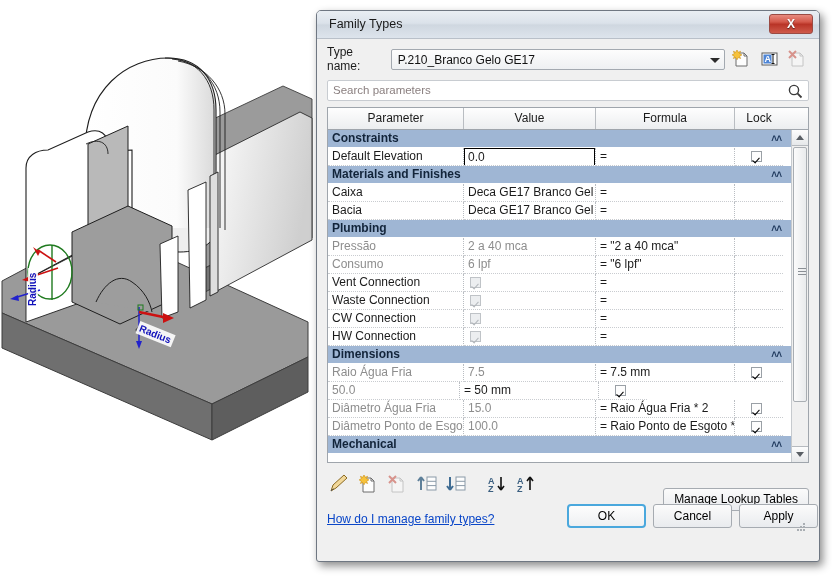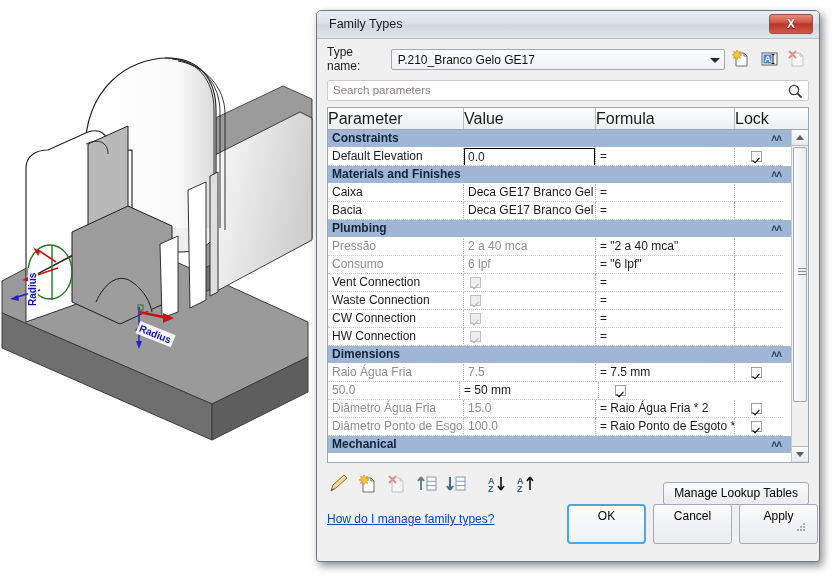--- a/index.html
+++ b/index.html
@@ -70,21 +70,21 @@
     background:#fff; border:1px solid #c8ccd1; border-radius:2px;
   }
   .search .ph { position:absolute; left:5px; top:3px; font-size:11.5px; color:#8a7f7f; }
   .search .mg { position:absolute; right:4px; top:2px; }
 
   
   .tablewrap { position:relative; height:356px; border:1px solid #9fa5ac; background:#fff; }
   .thead { display:flex; height:22px;
     background: linear-gradient(to bottom,#fefefe,#eceef0);
     border-bottom:1px solid #9fa5ac; }
-  .th { line-height:21px; font-size:16px; color:#1b1b1b;
+  .th { text-align:center; line-height:21px; font-size:12px; color:#1b1b1b;
         border-right:1px solid #b9bdc2; }
   .th.c1{width:136px;} .th.c2{width:132px;} .th.c3{width:139px;} .th.c4{width:48px;border-right:none;}
 
   .tbodyclip { position:absolute; left:0; right:17px; top:22px; bottom:0; overflow:hidden; }
   .grow { display:flex; height:18px; }
   .grp {
     height:18px; background:#9fb6d4; color:#12243a; font-weight:bold;
     font-size:12px; line-height:17px; padding-left:4px;
     border-bottom:1px solid #fff; position:relative; width:100%;
   }
@@ -120,31 +120,31 @@
   .thumb .grip{ position:absolute; left:4px; top:120px; width:8px; height:7px;
            border-top:1px solid #8a8f95; border-bottom:1px solid #8a8f95;}
   .thumb .grip:after{ content:""; position:absolute; left:0; top:2px; width:8px;
            border-top:1px solid #8a8f95;}
 
   
   .btoolbar { display:flex; align-items:center; height:28px; margin-top:7px; position:relative; }
   .bticon { width:26px; height:24px; margin-right:3px; cursor:pointer; position:relative;}
   .spacer8 { width:12px; }
   .mlt {
-    position:absolute; right:0; top:12px; height:23px; padding:0 10px;
+    position:absolute; right:0; top:18px; height:23px; padding:0 10px;
     line-height:21px; font-size:12px;
     border:1px solid #a6abb1; border-radius:3px;
     background:linear-gradient(to bottom,#fbfbfb,#e9ebee);
     cursor:pointer;
   }
 
   .footer { position:relative; height:30px; margin-top:6px; }
   .helplink { position:absolute; left:0; top:8px; font-size:12px; color:#0a46c8;
               text-decoration:underline; cursor:pointer; }
-  .btn { position:absolute; top:0; height:40px; width:79px; line-height:22px;
+  .btn { position:absolute; top:0; height:24px; width:79px; line-height:22px;
          text-align:center; font-size:12px; border:1px solid #a6abb1; border-radius:3px;
          background:linear-gradient(to bottom,#fbfbfb,#e9ebee); cursor:pointer; }
   .btn.primary { border:2px solid #4aa8dd; border-radius:4px; line-height:20px;
          background:linear-gradient(to bottom,#fdfdfd,#eef0f2); }
   #okbtn{ left:240px; } #cancelbtn{ left:326px; } #applybtn{ left:412px;text-align:center; }
 
   .grip2 { position:absolute; right:3px; bottom:2px; width:10px; height:10px; }
   .grip2 i{ position:absolute; width:2px;height:2px;background:#a9aeb3;}
 </style>
 </head>

